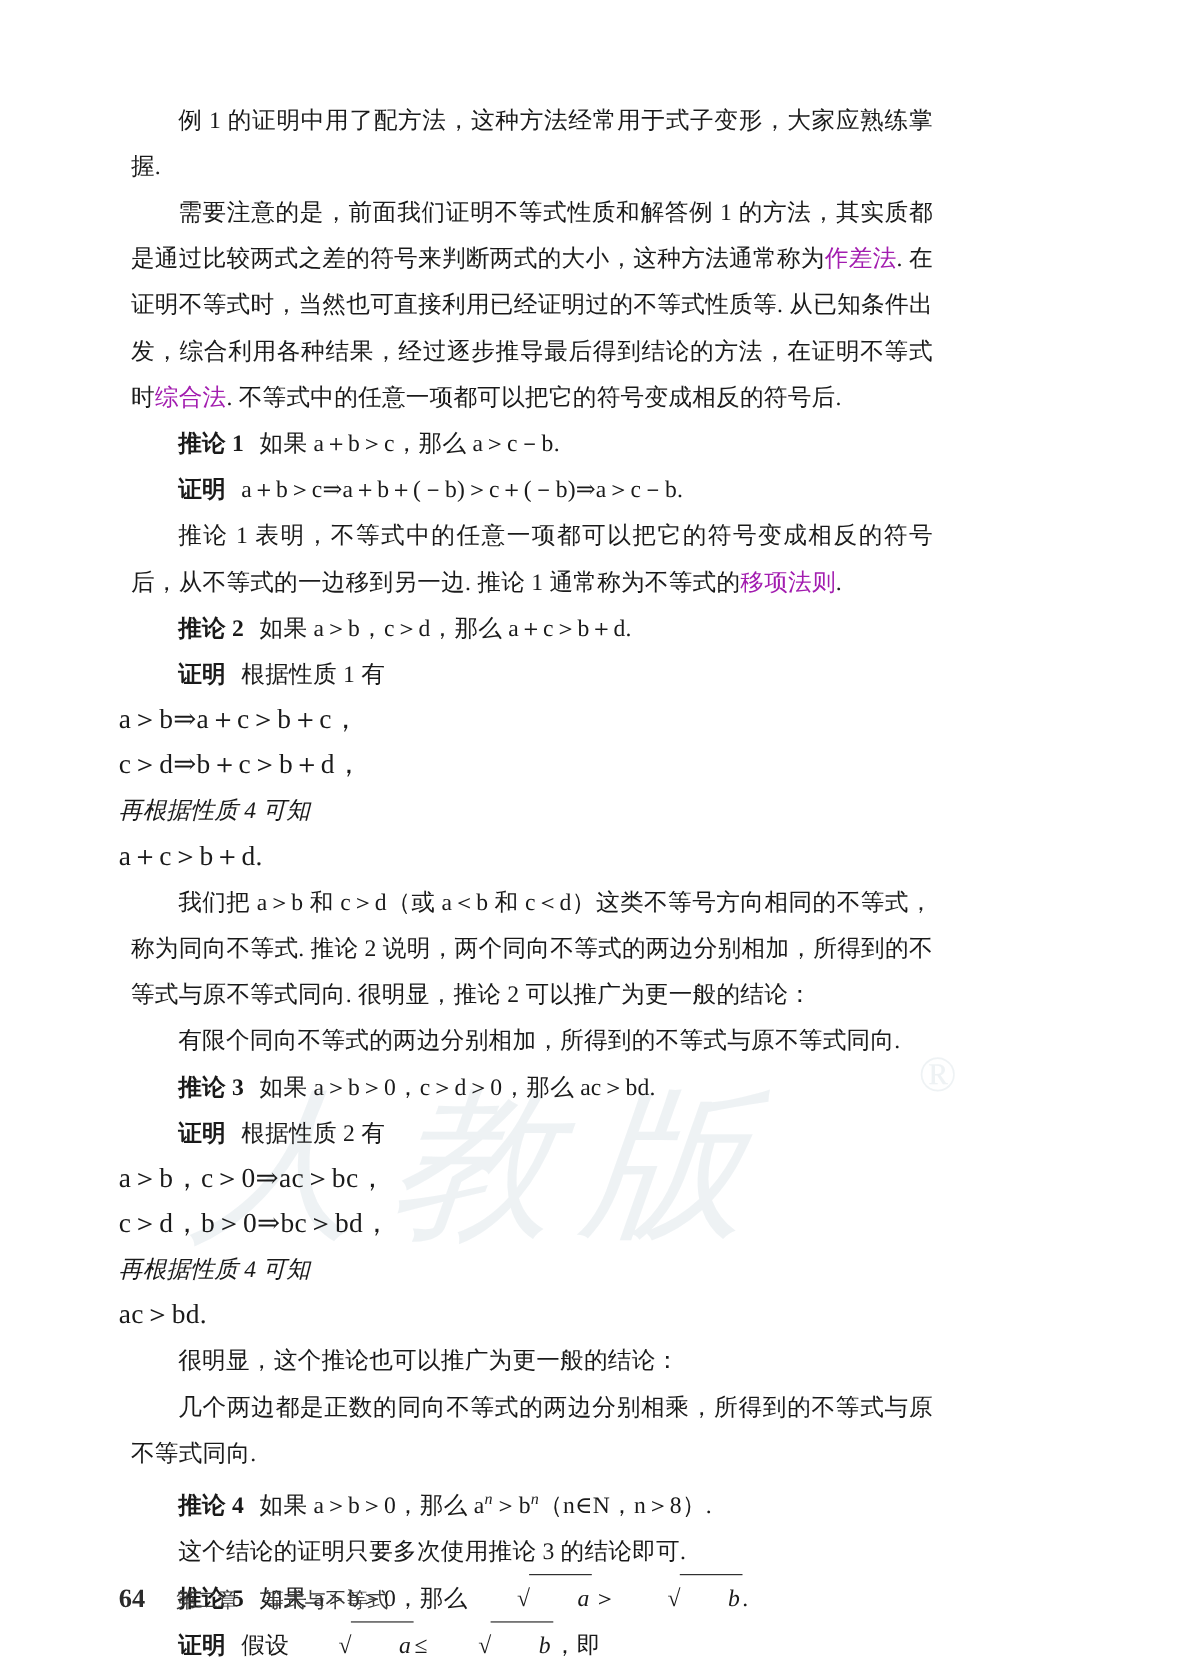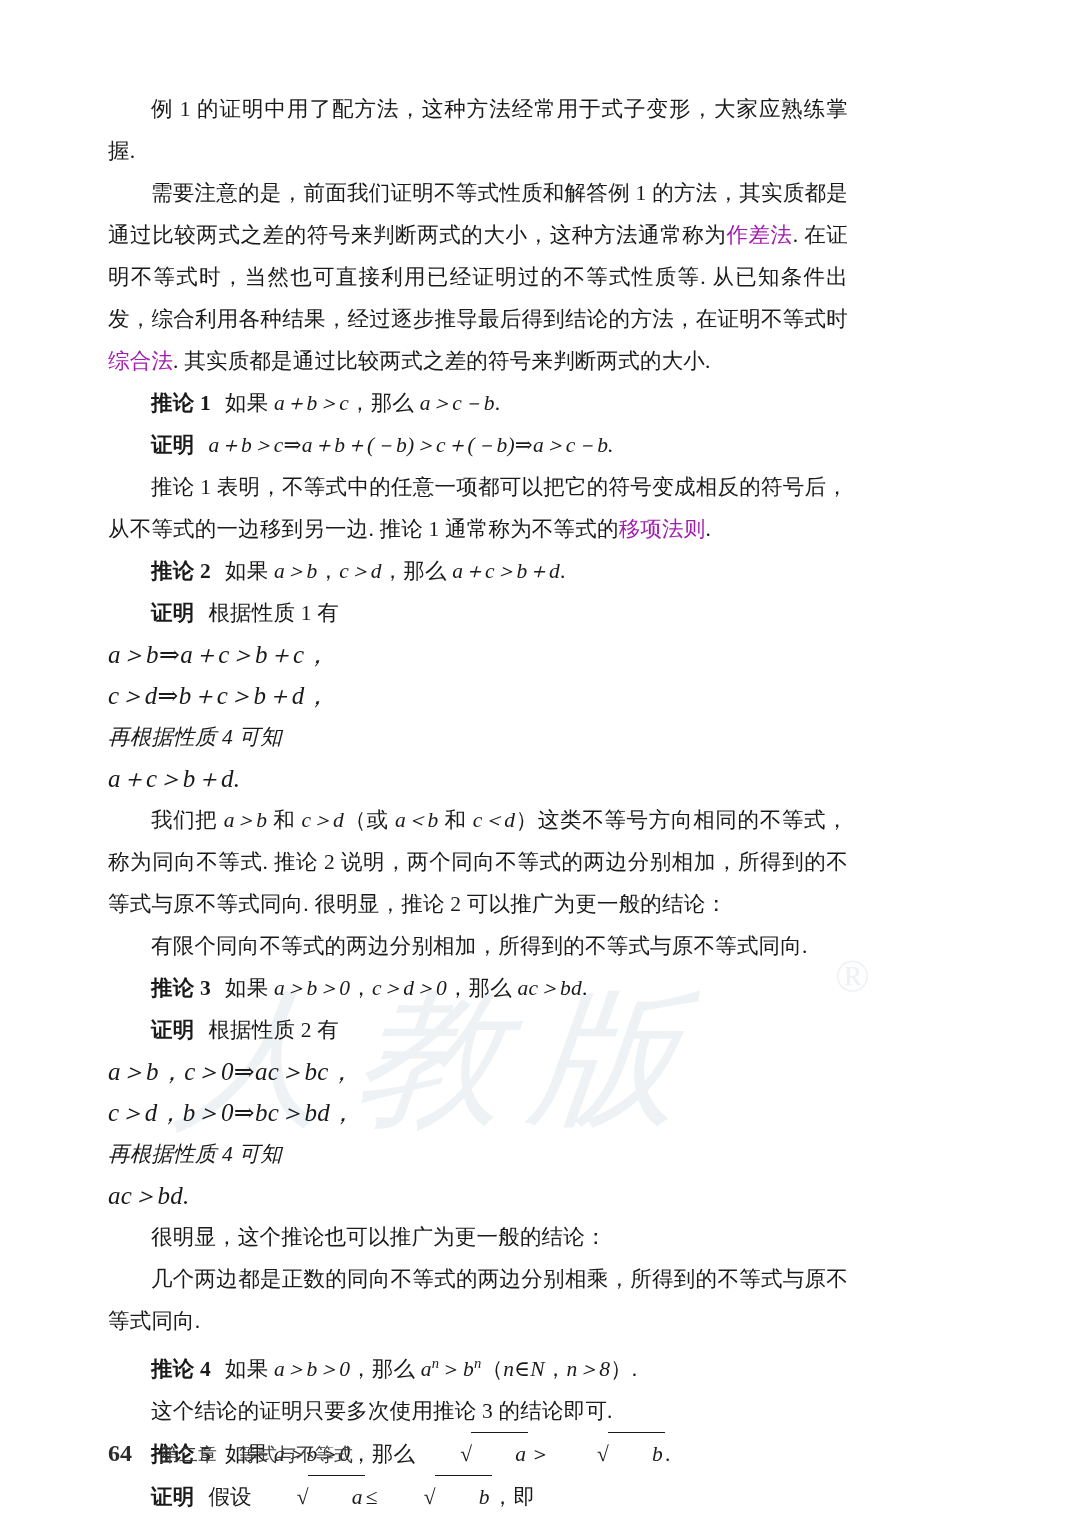--- a/index.html
+++ b/index.html
@@ -26,31 +26,31 @@
   }
   .para {
     font-size: 21.5px;
     line-height: 42px;
     text-align: justify;
     margin: 0 0 0 0;
     letter-spacing: 0.2px;
   }
   .indent {
     text-indent: 43px;
+    margin-left: 11px;
   }
   .hang {
     text-indent: 0;
     font-style: italic;
   }
   .blue {
     color: #a21caf;
   }
   .mi {
     font-family: "Liberation Serif", "DejaVu Serif", serif;
-    font-style: italic;
   }
   .mrel {
     font-style: normal;
     padding: 0 1px;
   }
   .sup {
     font-size: 0.68em;
     vertical-align: super;
     font-style: italic;
   }
@@ -132,21 +132,21 @@
 
   <div id="watermark">
     <div class="wm-text">人教版</div>
     <div class="wm-reg">®</div>
   </div>
 
   <div id="content">
 
     <p class="para indent"><span>例 1 的证明中用了配方法，这种方法经常用于式子变形，大家应熟练掌握.</span></p>
 
-    <p class="para indent"><span>需要注意的是，前面我们证明不等式性质和解答例 1 的方法，其实质都是通过比较两式之差的符号来判断两式的大小，这种方法通常称为</span><span class="blue">作差法</span><span>. 在证明不等式时，当然也可直接利用已经证明过的不等式性质等. 从已知条件出发，综合利用各种结果，经过逐步推导最后得到结论的方法，在证明不等式时</span><span class="blue">综合法</span><span>. 其实质都是通过比较两式之差的符号来判断两式的大小.</span></p>
+    <p class="para indent"><span>需要注意的是，前面我们证明不等式性质和解答例 1 的方法，其实质都是通过比较两式之差的符号来判断两式的大小，这种方法通常称为</span><span class="blue">作差法</span><span>. 在证明不等式时，当然也可直接利用已经证明过的不等式性质等. 从已知条件出发，综合利用各种结果，经过逐步推导最后得到结论的方法，在证明不等式时</span><span class="blue">综合法</span><span>. 不等式中的任意一项都可以把它的符号变成相反的符号后.</span></p>
 
     <p class="para indent"><span class="lbl">推论 1</span><span>如果 </span><span class="mi">a＋b＞c</span><span>，那么 </span><span class="mi">a＞c－b</span><span>.</span></p>
 
     <p class="para indent"><span class="lbl">证明</span><span class="mi">a＋b＞c⇒a＋b＋(－b)＞c＋(－b)⇒a＞c－b.</span></p>
 
     <p class="para indent"><span>推论 1 表明，不等式中的任意一项都可以把它的符号变成相反的符号后，从不等式的一边移到另一边. 推论 1 通常称为不等式的</span><span class="blue">移项法则</span><span>.</span></p>
 
     <p class="para indent"><span class="lbl">推论 2</span><span>如果 </span><span class="mi">a＞b</span><span>，</span><span class="mi">c＞d</span><span>，那么 </span><span class="mi">a＋c＞b＋d</span><span>.</span></p>
 
     <p class="para indent"><span class="lbl">证明</span><span>根据性质 1 有</span></p>

